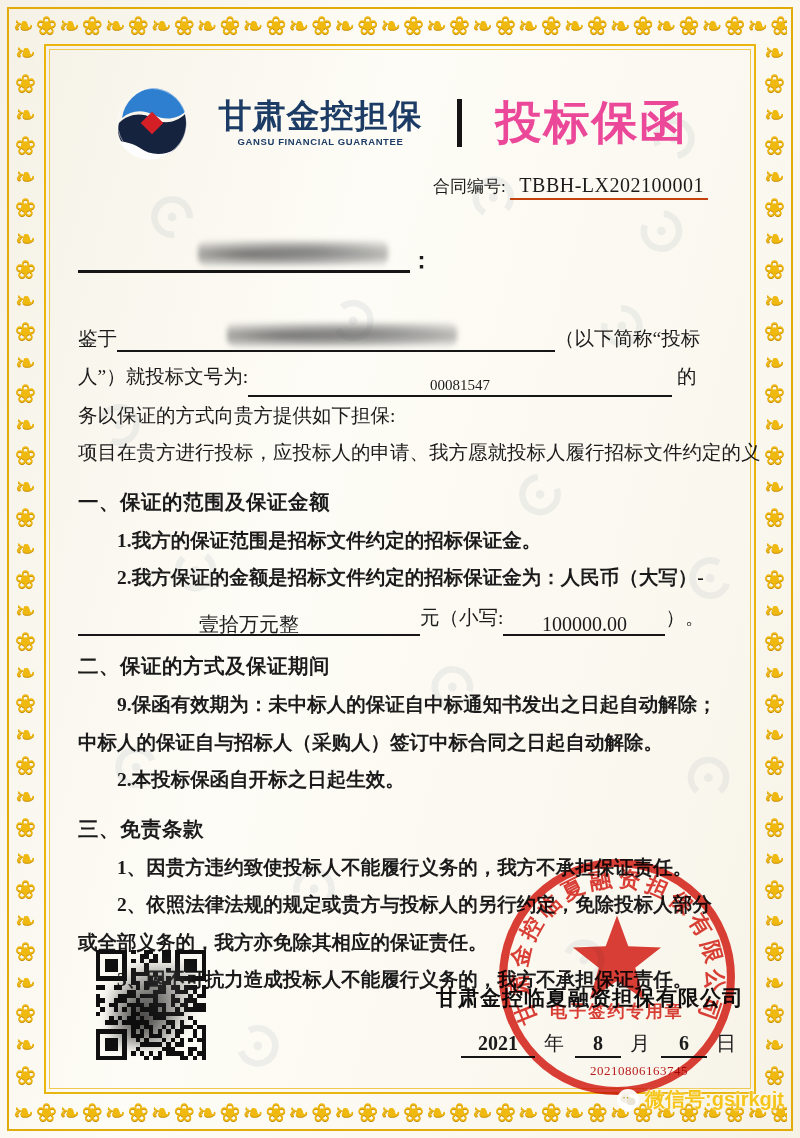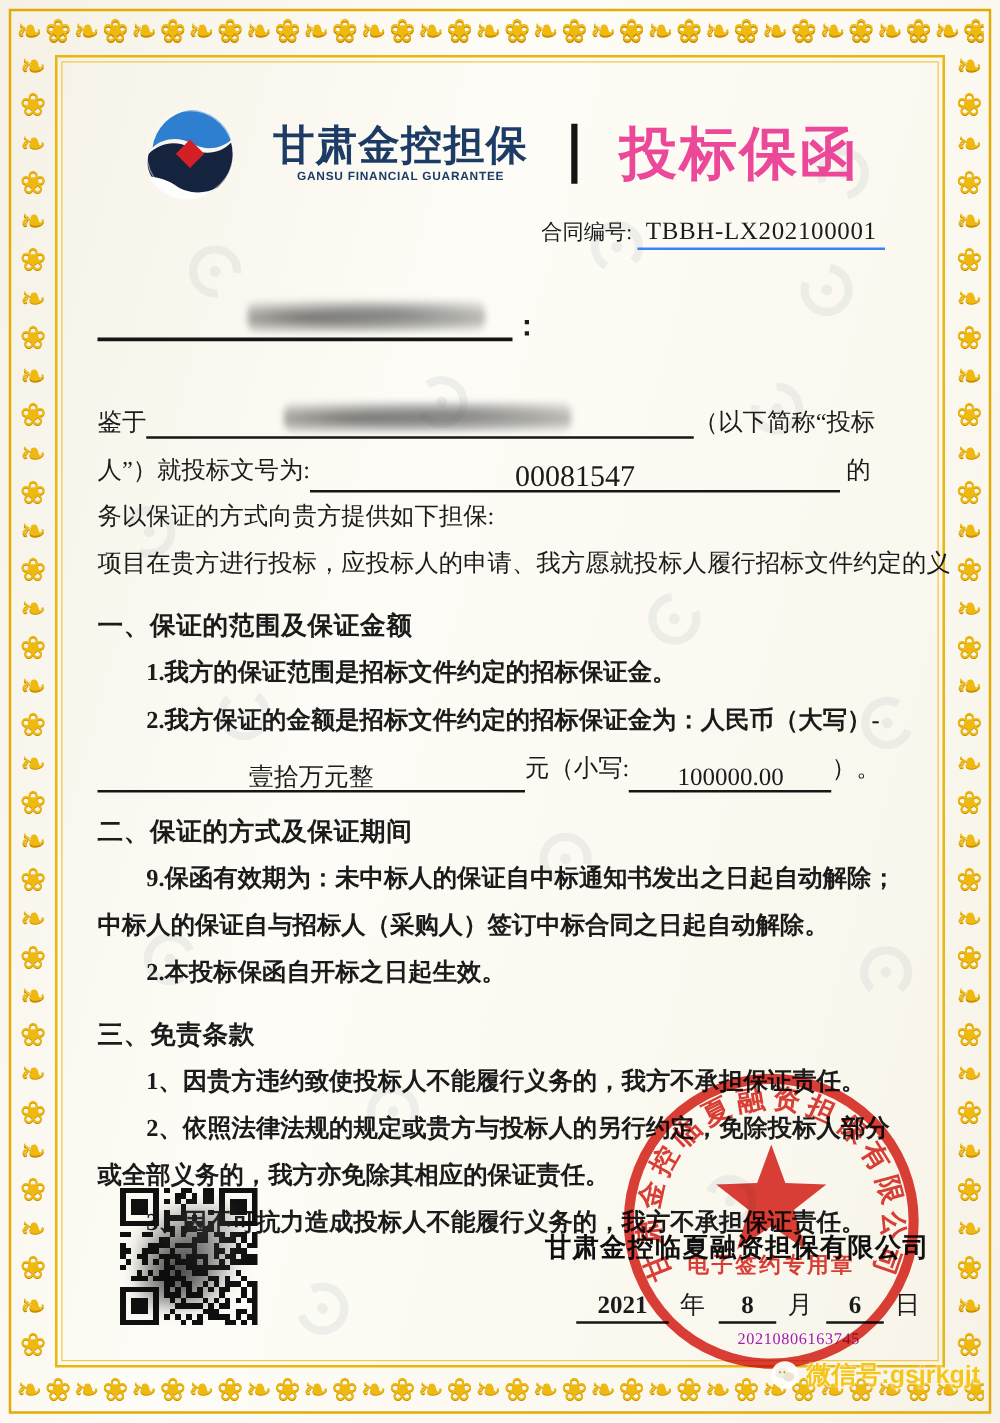--- a/index.html
+++ b/index.html
@@ -25,57 +25,57 @@
   .header-row{margin-top:84px;display:flex;align-items:center;justify-content:center;gap:28px;}
   .brand{display:flex;flex-direction:column;align-items:center;line-height:1;}
   .brand-cn{font-family:"Liberation Sans","DejaVu Sans",sans-serif;font-weight:800;
             font-size:33px;color:#1c3c66;letter-spacing:1px;}
   .brand-en{font-family:"Liberation Sans","DejaVu Sans",sans-serif;font-weight:700;
             font-size:9.5px;color:#1c3c66;letter-spacing:.6px;margin-top:5px;}
   .hdr-divider{width:5px;height:48px;background:#141414;margin:0 6px;}
   .doc-title{font-family:"Liberation Sans","DejaVu Sans",sans-serif;font-weight:900;
              font-size:46px;color:#ec4899;letter-spacing:2px;}
   .contract-row{margin-top:12px;text-align:right;padding-right:14px;font-size:17px;}
-  .contract-no{display:inline-block;min-width:190px;text-align:center;font-size:20px;
-               border-bottom:2px solid #3b82f6;padding:0 4px 1px;letter-spacing:.5px;font-family:Liberation Serif, serif;}
+  .contract-no{display:inline-block;min-width:190px;text-align:right;font-size:20px;
+               border-bottom:2px solid #c2410c;padding:0 4px 1px;letter-spacing:.5px;font-family:Liberation Serif, serif;}
   .addr-row{margin-top:42px;white-space:nowrap;}
   .blank{display:inline-block;border-bottom:2px solid #161616;height:28px;
          vertical-align:-7px;position:relative;text-align:center;}
   .addr-blank{width:332px;border-bottom-width:3px;}
   .addr-colon{font-size:23px;font-weight:700;vertical-align:-2px;}
   .redact{position:absolute;filter:blur(2.5px);border-radius:8px;
     background:
       radial-gradient(ellipse at 25% 55%,rgba(55,55,55,.62),rgba(130,130,130,.28) 55%,transparent 75%),
       radial-gradient(ellipse at 62% 40%,rgba(90,90,90,.45),transparent 68%),
       radial-gradient(ellipse at 88% 60%,rgba(120,120,120,.4),transparent 70%);}
   .para{font-size:19.5px;line-height:37.5px;}
   .intro{margin-top:44px;}
   .line{white-space:nowrap;}
   .blank-wide{width:438px;}
-  .blank-bidno{width:424px;font-size:24px;}
+  .blank-bidno{width:424px;font-size:15px;}
   .sec-title{font-family:"Liberation Sans","DejaVu Sans",sans-serif;font-weight:800;
              font-size:20.5px;margin:16px 0 6px;letter-spacing:.5px;}
   .item{text-indent:2em;font-weight:bold;}
   .amount-line{white-space:nowrap;margin-top:2px;}
   .blank-daxie{width:342px;font-size:20px;}
   .blank-xiaoxie{width:162px;font-size:20px;}
   
   .qr{position:absolute;left:96px;top:950px;width:110px;height:110px;}
   .qr svg{filter:blur(.5px) contrast(1.05);}
   .qr-smudge{position:absolute;inset:14px;filter:blur(6px);
     background:radial-gradient(ellipse at 38% 66%,rgba(10,10,10,.8),transparent 62%),
                radial-gradient(ellipse at 62% 30%,rgba(70,70,70,.55),transparent 60%);}
   .company{position:absolute;right:56px;top:984px;font-family:"Liberation Sans","DejaVu Sans",sans-serif;
            font-weight:600;font-size:21px;letter-spacing:1px;color:#101010;}
   .date-row{position:absolute;right:58px;top:1030px;font-size:20px;white-space:nowrap;}
   .date-seg{display:inline-block;border-bottom:2px solid #161616;text-align:center;
             padding:0 4px 1px;font-weight:600;}
   .d-year{min-width:66px;} .d-month{min-width:38px;} .d-day{min-width:38px;}
   .date-label{margin:0 6px 0 4px;}
-  .serial{position:absolute;right:112px;top:1063px;font-size:13px;letter-spacing:.5px;color:#a21caf;}
+  .serial{position:absolute;right:112px;top:1063px;font-size:13px;letter-spacing:.5px;color:#b91c1c;}
   .stamp{position:absolute;left:494px;top:854px;width:246px;height:246px;
          opacity:.88;mix-blend-mode:multiply;pointer-events:none;}
   .wechat{position:absolute;right:16px;top:1086px;display:flex;align-items:center;gap:5px;
           font-family:"Liberation Sans","DejaVu Sans",sans-serif;font-weight:700;font-size:20px;
           color:#f6c51b;text-shadow:0 0 3px #fffbe8,0 0 1px #ffffff;z-index:5;}
 </style>
 </head>
 <body>
 
 <div class="frame-outer"></div>

